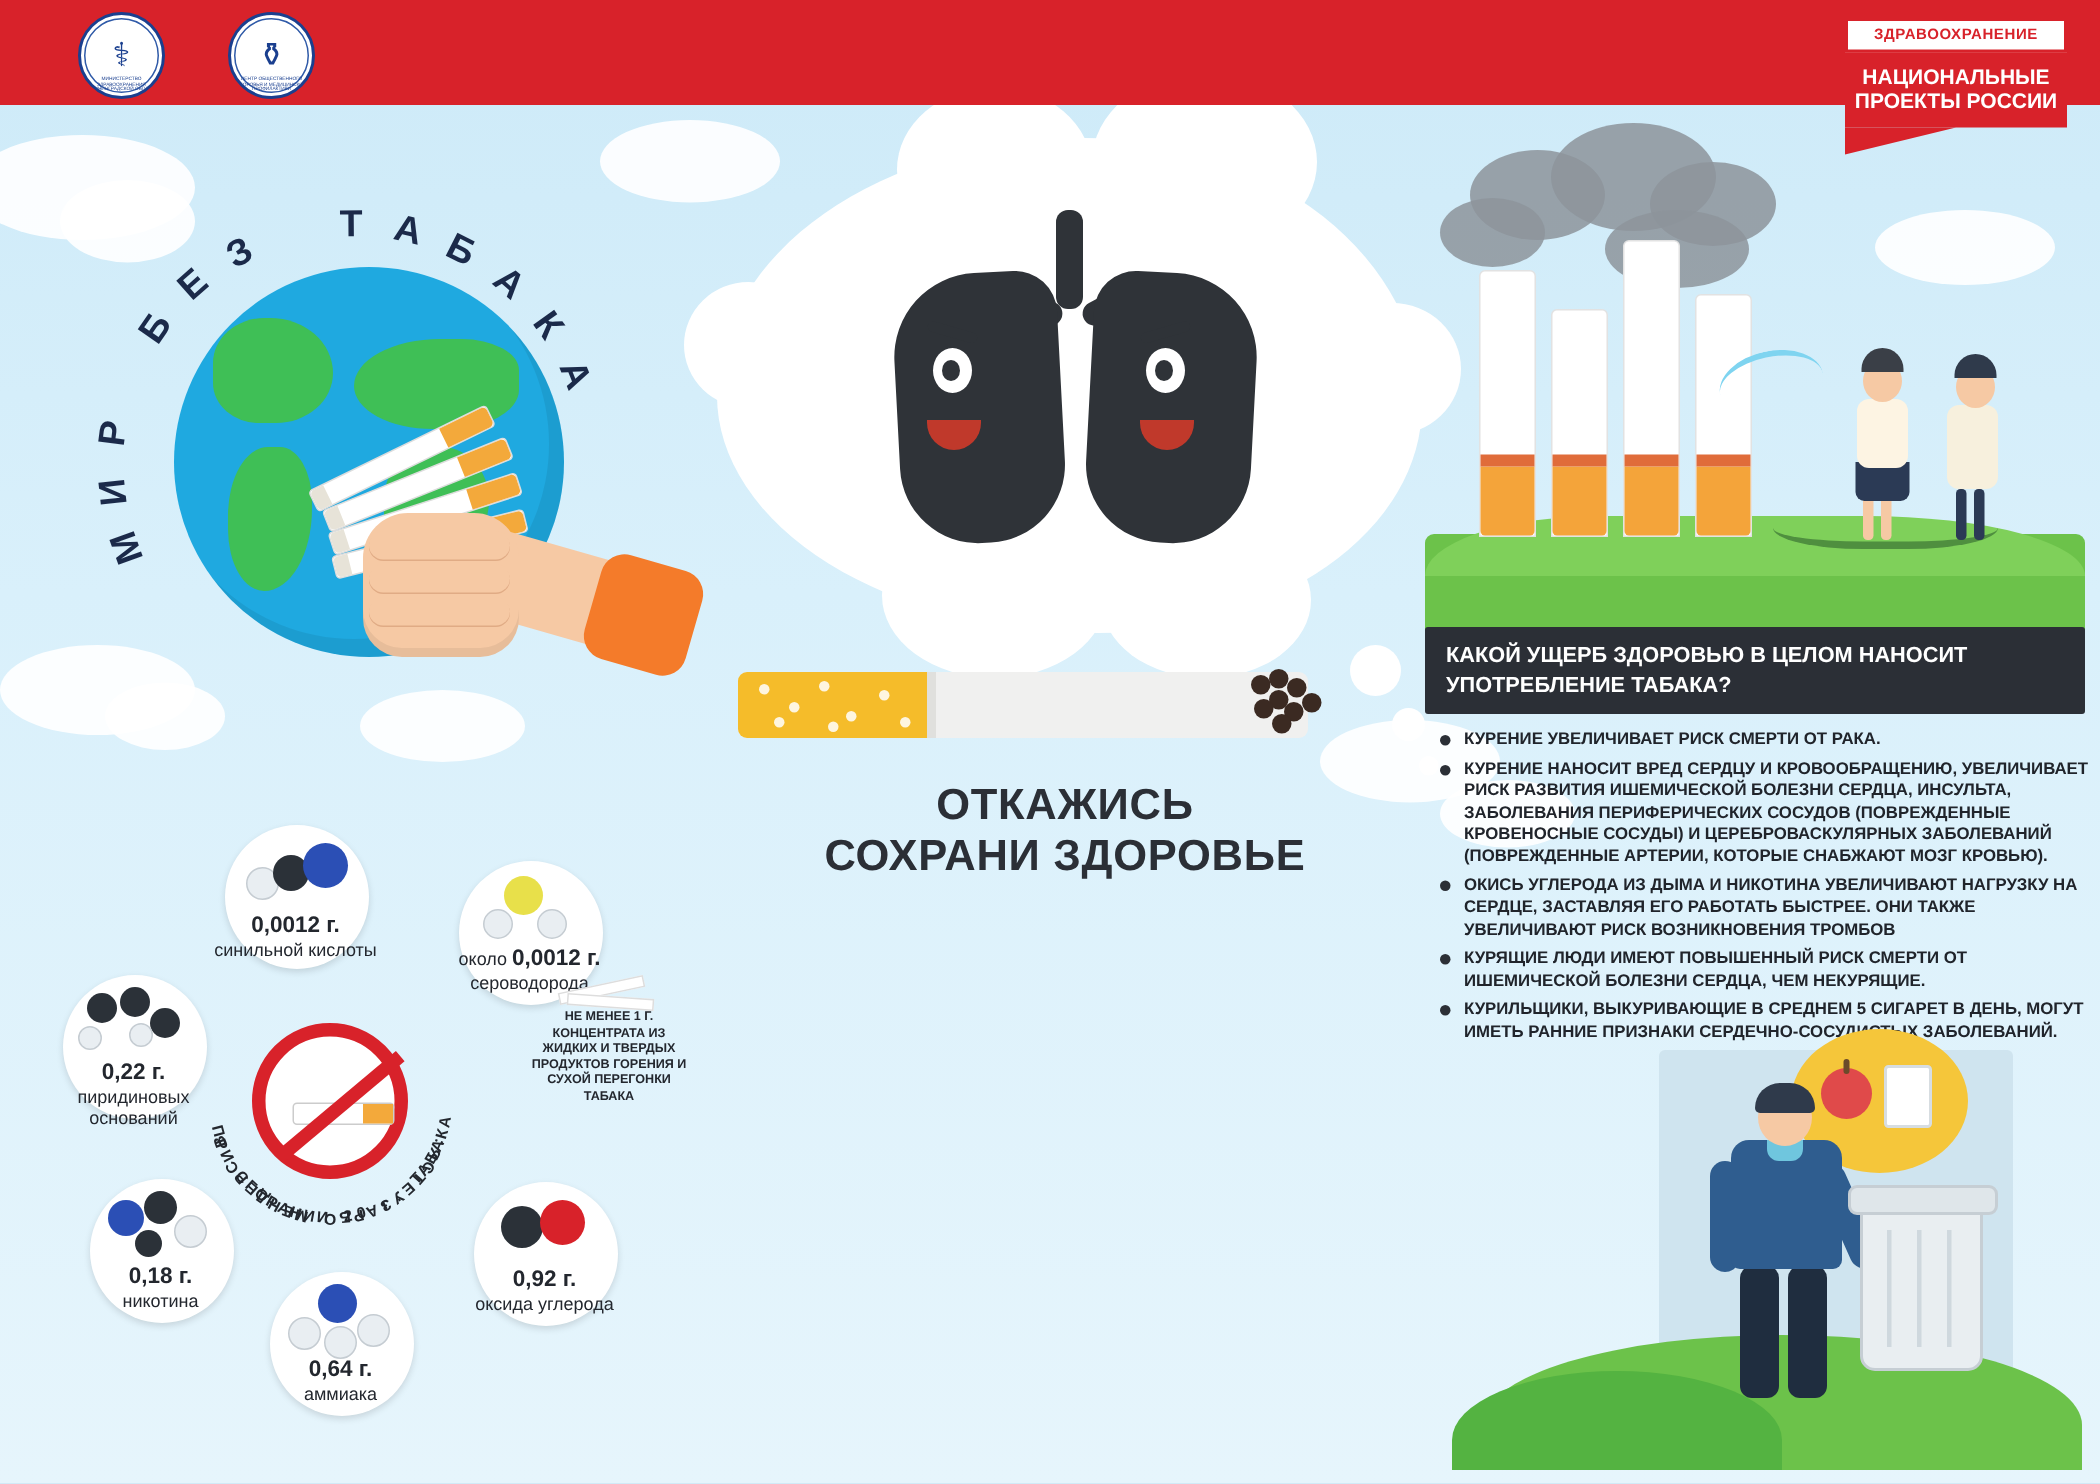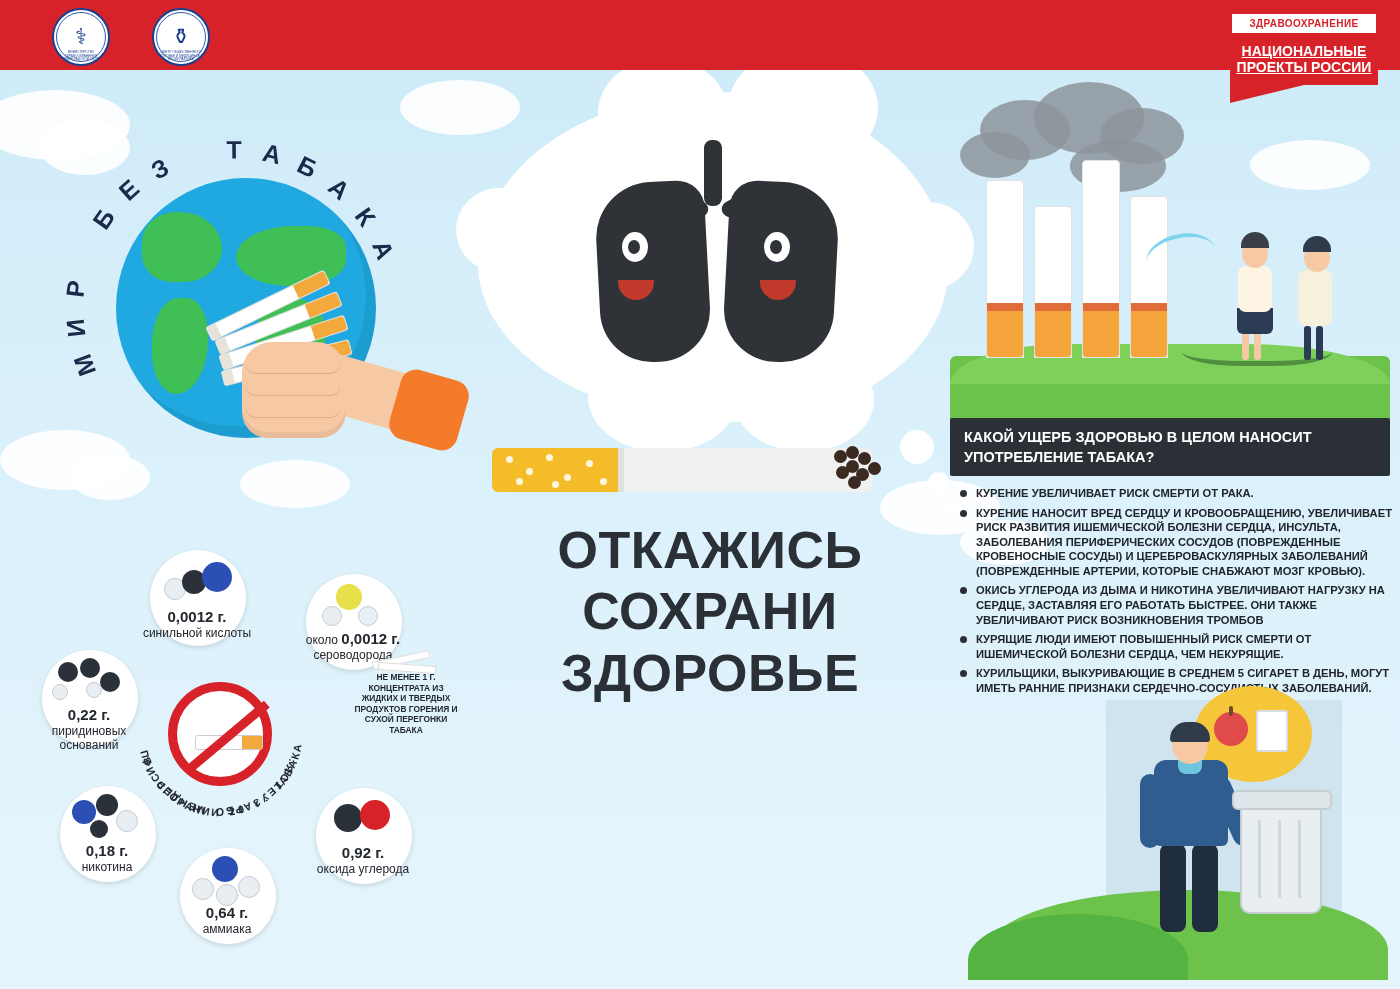--- a/index.html
+++ b/index.html
@@ -43,21 +43,21 @@
   .logo.l2{left:152px;}
   .logo .ring{position:absolute;width:48px;height:48px;border-radius:50%;border:1px solid #2f5aa8;}
   .logo .sym{font-size:22px;color:#1a3f8f;line-height:1;}
   .logo .caption{position:absolute;bottom:2px;font-size:3.2px;color:#1a3f8f;text-align:center;width:52px;line-height:1.1;}
 
   
   .np-badge{position:absolute;right:22px;top:12px;width:148px;z-index:25;}
   .np-top{background:#fff;border:2px solid #d8222a;color:#d8222a;font-size:10px;
           font-weight:bold;text-align:center;padding:4px 2px;letter-spacing:.4px;}
   .np-main{background:#d8222a;color:#fff;font-weight:bold;font-size:14px;line-height:1.15;
-           text-align:center;padding:8px 4px 10px;text-decoration:underline;}
+           text-align:center;padding:8px 4px 10px;}
   .np-tail{width:0;height:0;border-left:74px solid #d8222a;border-right:74px solid transparent;
            border-bottom:18px solid transparent;}
 
   
   .globe-wrap{position:absolute;left:70px;top:120px;width:370px;height:330px;}
   .arc-text{position:absolute;left:0;top:0;width:330px;height:150px;}
   .arc-text span{position:absolute;font-weight:bold;font-size:25px;color:#1b2a4a;
     font-family:"Liberation Sans", sans-serif;transform-origin:center;white-space:nowrap;}
   .globe{position:absolute;left:46px;top:58px;width:260px;height:260px;border-radius:50%;
          background:#1fa9e0;box-shadow:inset -10px -12px 0 rgba(0,0,0,.07);overflow:hidden;}
@@ -113,21 +113,21 @@
   .cig-big{position:absolute;left:492px;top:448px;width:380px;height:52px;}
   .cig-body{position:absolute;left:0;top:0;width:380px;height:44px;background:#f0f0ef;border-radius:6px;}
   .cig-filter{position:absolute;left:0;top:0;width:130px;height:44px;background:#f5bc2a;border-radius:6px 0 0 6px;}
   .cig-dot{position:absolute;width:7px;height:7px;background:#fff;border-radius:50%;opacity:.85;}
   .cig-band{position:absolute;left:126px;top:0;width:6px;height:44px;background:#e0e0dd;}
   .ash{position:absolute;right:-14px;top:-2px;width:52px;height:48px;}
   .ash span{position:absolute;width:13px;height:13px;background:#3b2a22;border-radius:50%;}
 
   
   .slogan{position:absolute;left:470px;top:520px;width:480px;text-align:center;
-          font-weight:bold;font-size:52px;line-height:1.18;color:#2b2f36;letter-spacing:.5px;}
+          font-weight:bold;font-size:29px;line-height:1.18;color:#2b2f36;letter-spacing:.5px;}
 
   
   .teal{position:absolute;left:484px;top:690px;width:450px;height:285px;background:#57b6b5;border-radius:4px;}
   .teal .t-text{color:#fff;text-align:center;font-weight:bold;font-size:19.5px;line-height:1.35;}
   .teal .t1{position:absolute;left:24px;top:22px;width:402px;}
   .teal .t2{position:absolute;left:24px;top:122px;width:402px;}
   .teal .t3{position:absolute;left:18px;top:196px;width:414px;font-size:25px;line-height:1.3;}
 
   
   .mol-area{position:absolute;left:20px;top:530px;width:450px;height:440px;}

